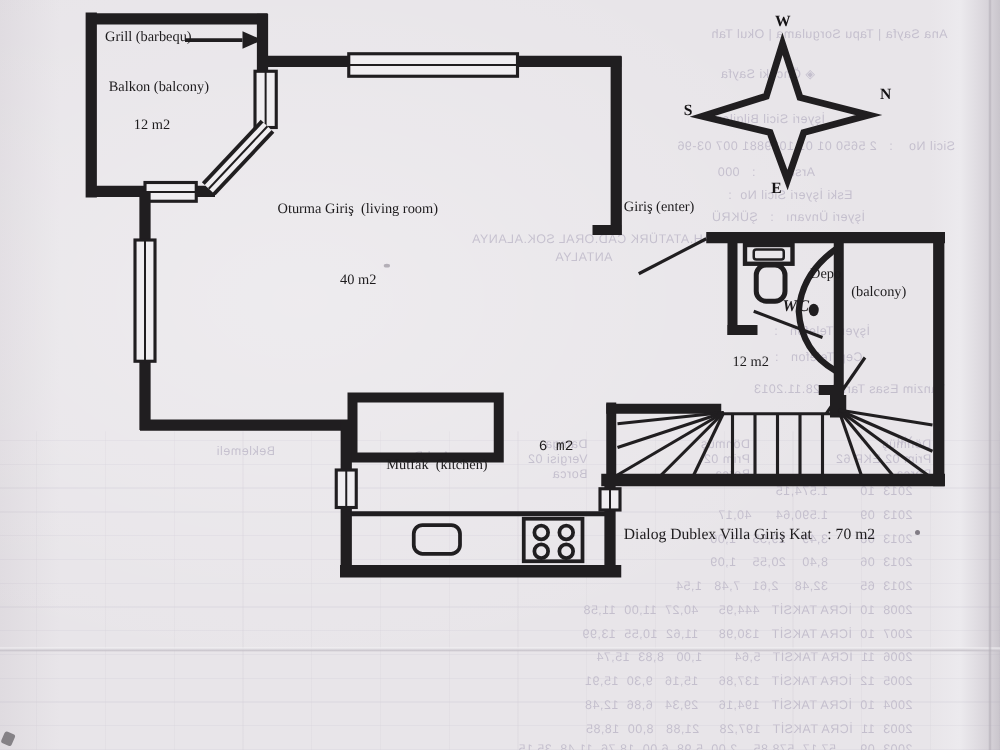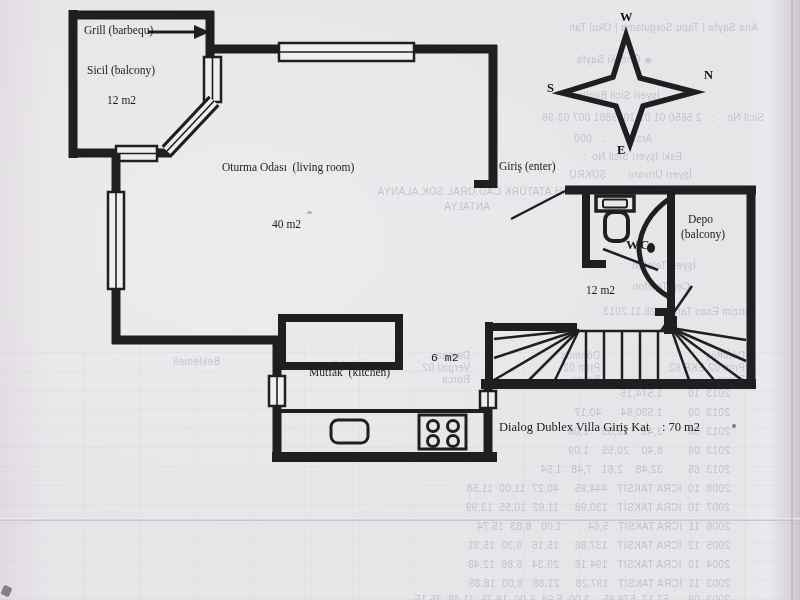--- a/index.html
+++ b/index.html
@@ -32,21 +32,21 @@
     background:linear-gradient(#f7f6f8,#b9b4bd);opacity:.8;}
   .edge-line{position:absolute;top:0;right:7px;width:2px;height:600px;background:#b2adb6;opacity:.55;}
   .corner-mark{position:absolute;left:2px;top:586px;width:9px;height:10px;background:#3a363c;opacity:.55;transform:rotate(24deg);border-radius:2px;}
   .dust1{position:absolute;left:732px;top:424px;width:4px;height:4px;border-radius:50%;background:#56505a;opacity:.7;}
   .dust2{position:absolute;left:307px;top:211px;width:5px;height:3px;border-radius:50%;background:#8d8793;opacity:.6;}
   
   svg.plan{position:absolute;inset:0;z-index:2;}
   
   .lbl{position:absolute;z-index:3;font-size:11.5px;line-height:1.1;white-space:pre;color:#1d1b1d;}
   .compass-letter{position:absolute;z-index:3;font-size:12.5px;font-weight:700;color:#141214;}
-  .wc-lbl{font-size:13px;font-weight:600;letter-spacing:1px;}
+  .wc-lbl{font-size:13px;font-weight:600;letter-spacing:1px;font-style:italic;}
   .title-lbl{font-size:12.5px;font-weight:400;}
 </style>
 </head>
 <body>
 
 <div class="page">
 
   <div class="bleed">
     <div class="bleed-grid"></div>
     <div>
@@ -216,35 +216,35 @@
         <circle cx="453" cy="426" r="5.5" stroke-width="3"></circle>
         <circle cx="433" cy="441" r="5.5" stroke-width="3"></circle>
         <circle cx="453" cy="441" r="5.5" stroke-width="3"></circle>
       </g>
 
       <polygon points="626,35 640,78 695,92 643,106 630,144 616,106 562,93 613,77" stroke-width="5.5" stroke-linejoin="miter" stroke-miterlimit="12"></polygon>
     </g>
   </svg>
 
   <div class="lbl" style="left:84px;top:24px;">Grill (barbequ)</div>
-  <div class="lbl" style="left:87px;top:64px;">Sicil (balcony)</div>
+  <div class="lbl" style="left:87px;top:64px;">Balkon (balcony)</div>
   <div class="lbl" style="left:107px;top:94px;">12 m2</div>
 
-  <div class="lbl" style="left:222px;top:161px;">Oturma Odası  (living room)</div>
+  <div class="lbl" style="left:222px;top:161px;">Oturma Giriş  (living room)</div>
   <div class="lbl" style="left:272px;top:218px;">40 m2</div>
 
   <div class="lbl" style="left:499px;top:160px;">Giriş (enter)</div>
 
   <div class="compass-letter" style="left:620px;top:10px;">W</div>
   <div class="compass-letter" style="left:547px;top:81px;">S</div>
   <div class="compass-letter" style="left:704px;top:68px;">N</div>
   <div class="compass-letter" style="left:617px;top:143px;">E</div>
 
   <div class="lbl wc-lbl" style="left:626px;top:238px;">WC</div>
-  <div class="lbl" style="left:688px;top:213px;">Depo</div>
+  <div class="lbl" style="left:648px;top:213px;">Depo</div>
   <div class="lbl" style="left:681px;top:228px;">(balcony)</div>
   <div class="lbl" style="left:586px;top:284px;">12 m2</div>
 
   <div class="lbl" style="left:431px;top:352px;font-family:Liberation Mono, monospace;">6 m2</div>
   <div class="lbl" style="left:309px;top:366px;">Mutfak  (kitchen)</div>
 
   <div class="lbl title-lbl" style="left:499px;top:421px;">Dialog Dublex Villa Giriş Kat    : 70 m2</div>
 
 </div>
 

